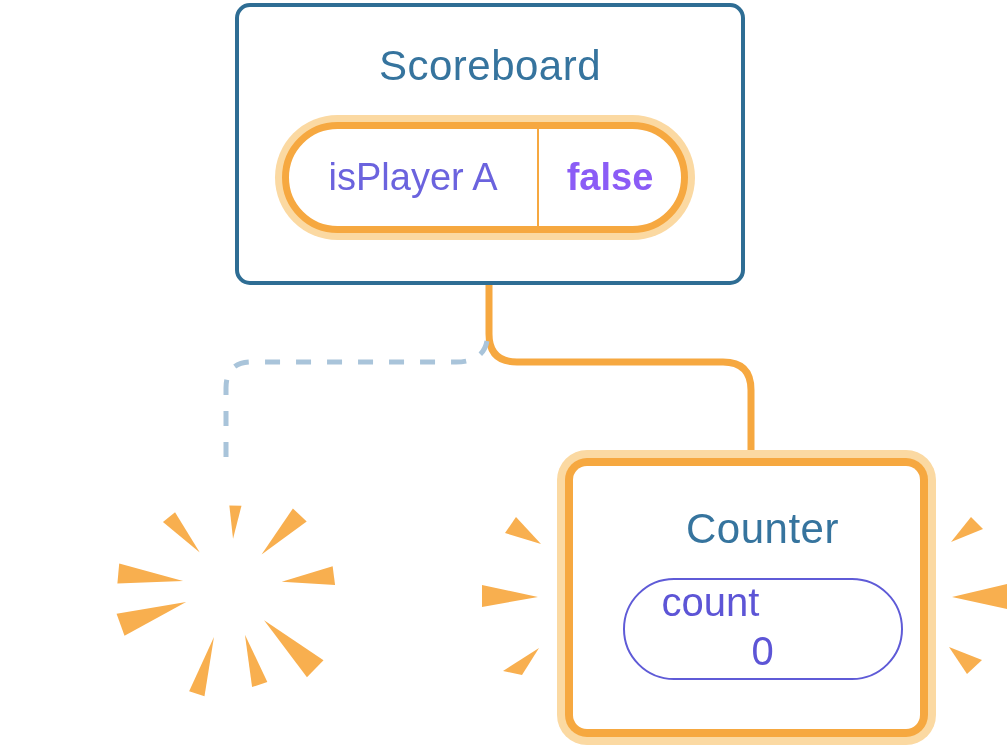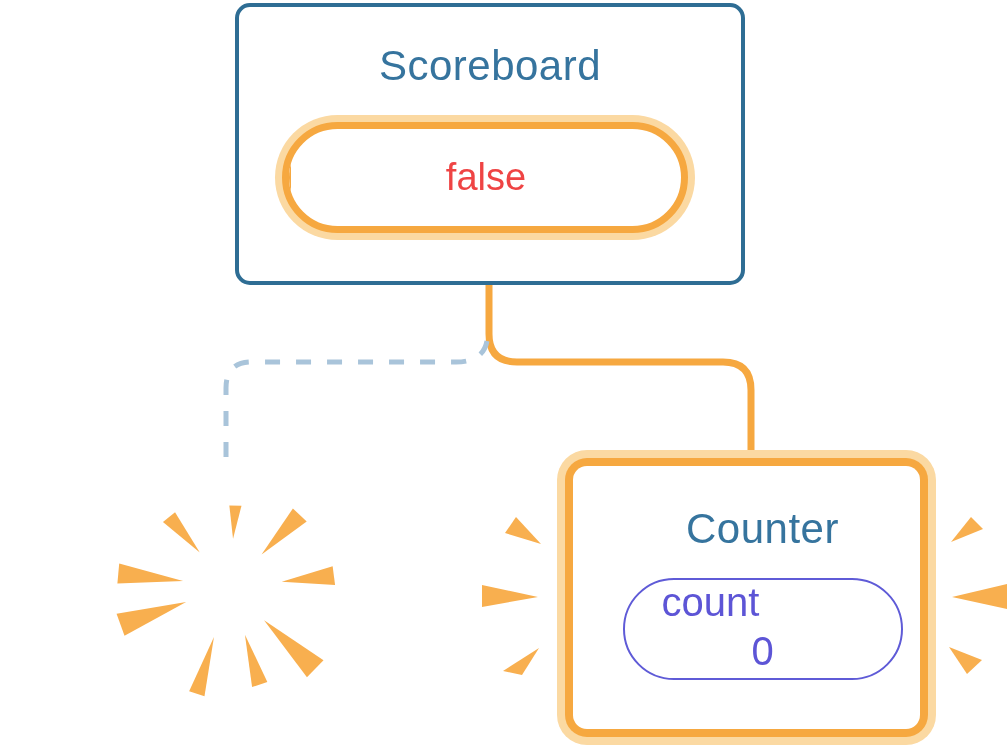--- a/index.html
+++ b/index.html
@@ -21,21 +21,21 @@
   .scoreboard .card-title{margin-top:34px;}
 
   .orange-pill{
     position:absolute;left:43px;top:115px;width:406px;height:111px;
     box-sizing:border-box;border:7px solid #F6A840;border-radius:999px;
     box-shadow:0 0 0 7px #FBD9A2;background:#ffffff;
     display:flex;align-items:stretch;overflow:hidden;
   }
   .orange-pill .cell{display:flex;align-items:center;justify-content:center;}
   .orange-pill .cell.key{width:248px;color:#6B63DE;font-size:38px;}
-  .orange-pill .cell.value{flex:1;color:#ef4444;font-size:38px;font-weight:400;}
+  .orange-pill .cell.value{flex:1;color:#8b5cf6;font-size:38px;font-weight:700;}
   .orange-pill .divider{width:2px;background:#F6A840;}
 
   
   .destroyed{
     position:absolute;left:108px;top:479px;width:243px;height:224px;
     background:#ffffff;border-radius:16px;transform:rotate(11deg);
   }
   .destroyed svg{display:block;width:243px;height:224px;}
 
   
@@ -86,20 +86,21 @@
     <g fill="#F8AF4F">
       <polygon points="951,542 971,517 983,529"></polygon>
       <polygon points="952,597 1007,584 1007,609"></polygon>
       <polygon points="949,647 967,674 982,660"></polygon>
     </g>
   </svg>
 
   <div class="scoreboard">
     <div class="card-title">Scoreboard</div>
     <div class="orange-pill">
+      <div class="cell key">isPlayer A</div>
       <div class="divider"></div>
       <div class="cell value">false</div>
     </div>
   </div>
 
   <div class="destroyed">
     <svg viewBox="0 0 243 224">
       <g fill="#F8AF4F">
         <polygon points="115,60 117,26 105,28"></polygon>
         <polygon points="146,70 184,29 168,19"></polygon>

